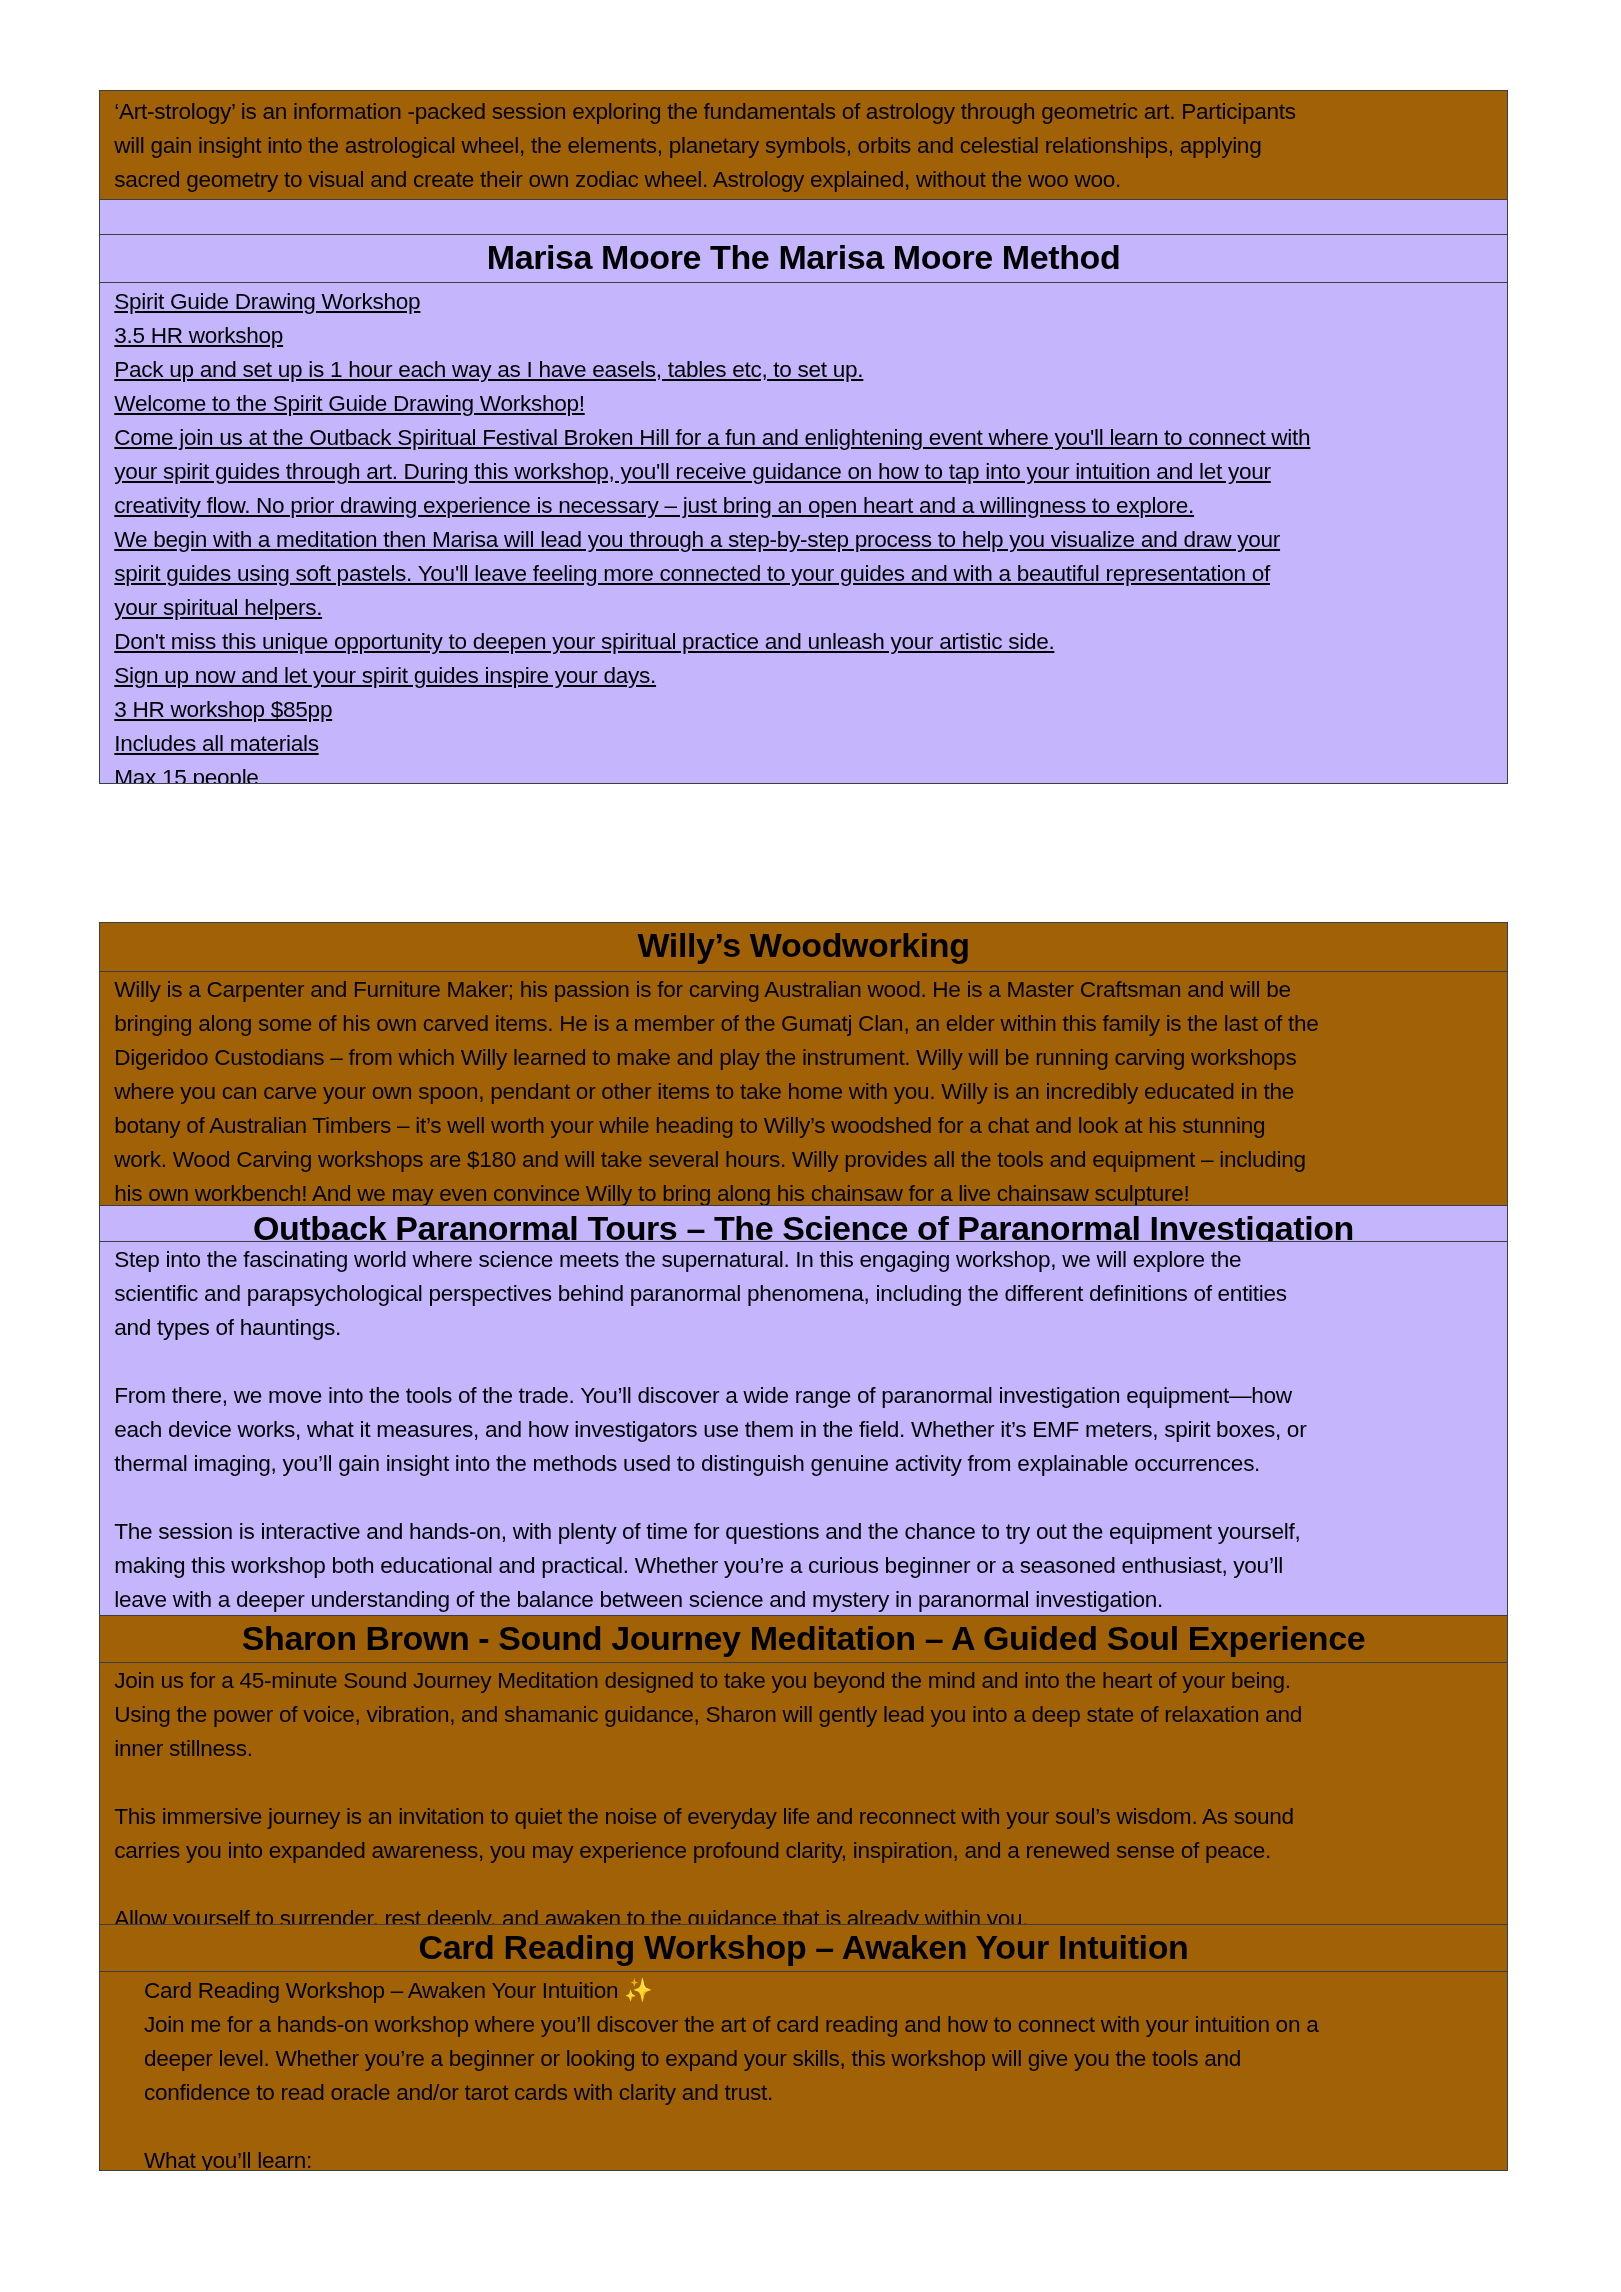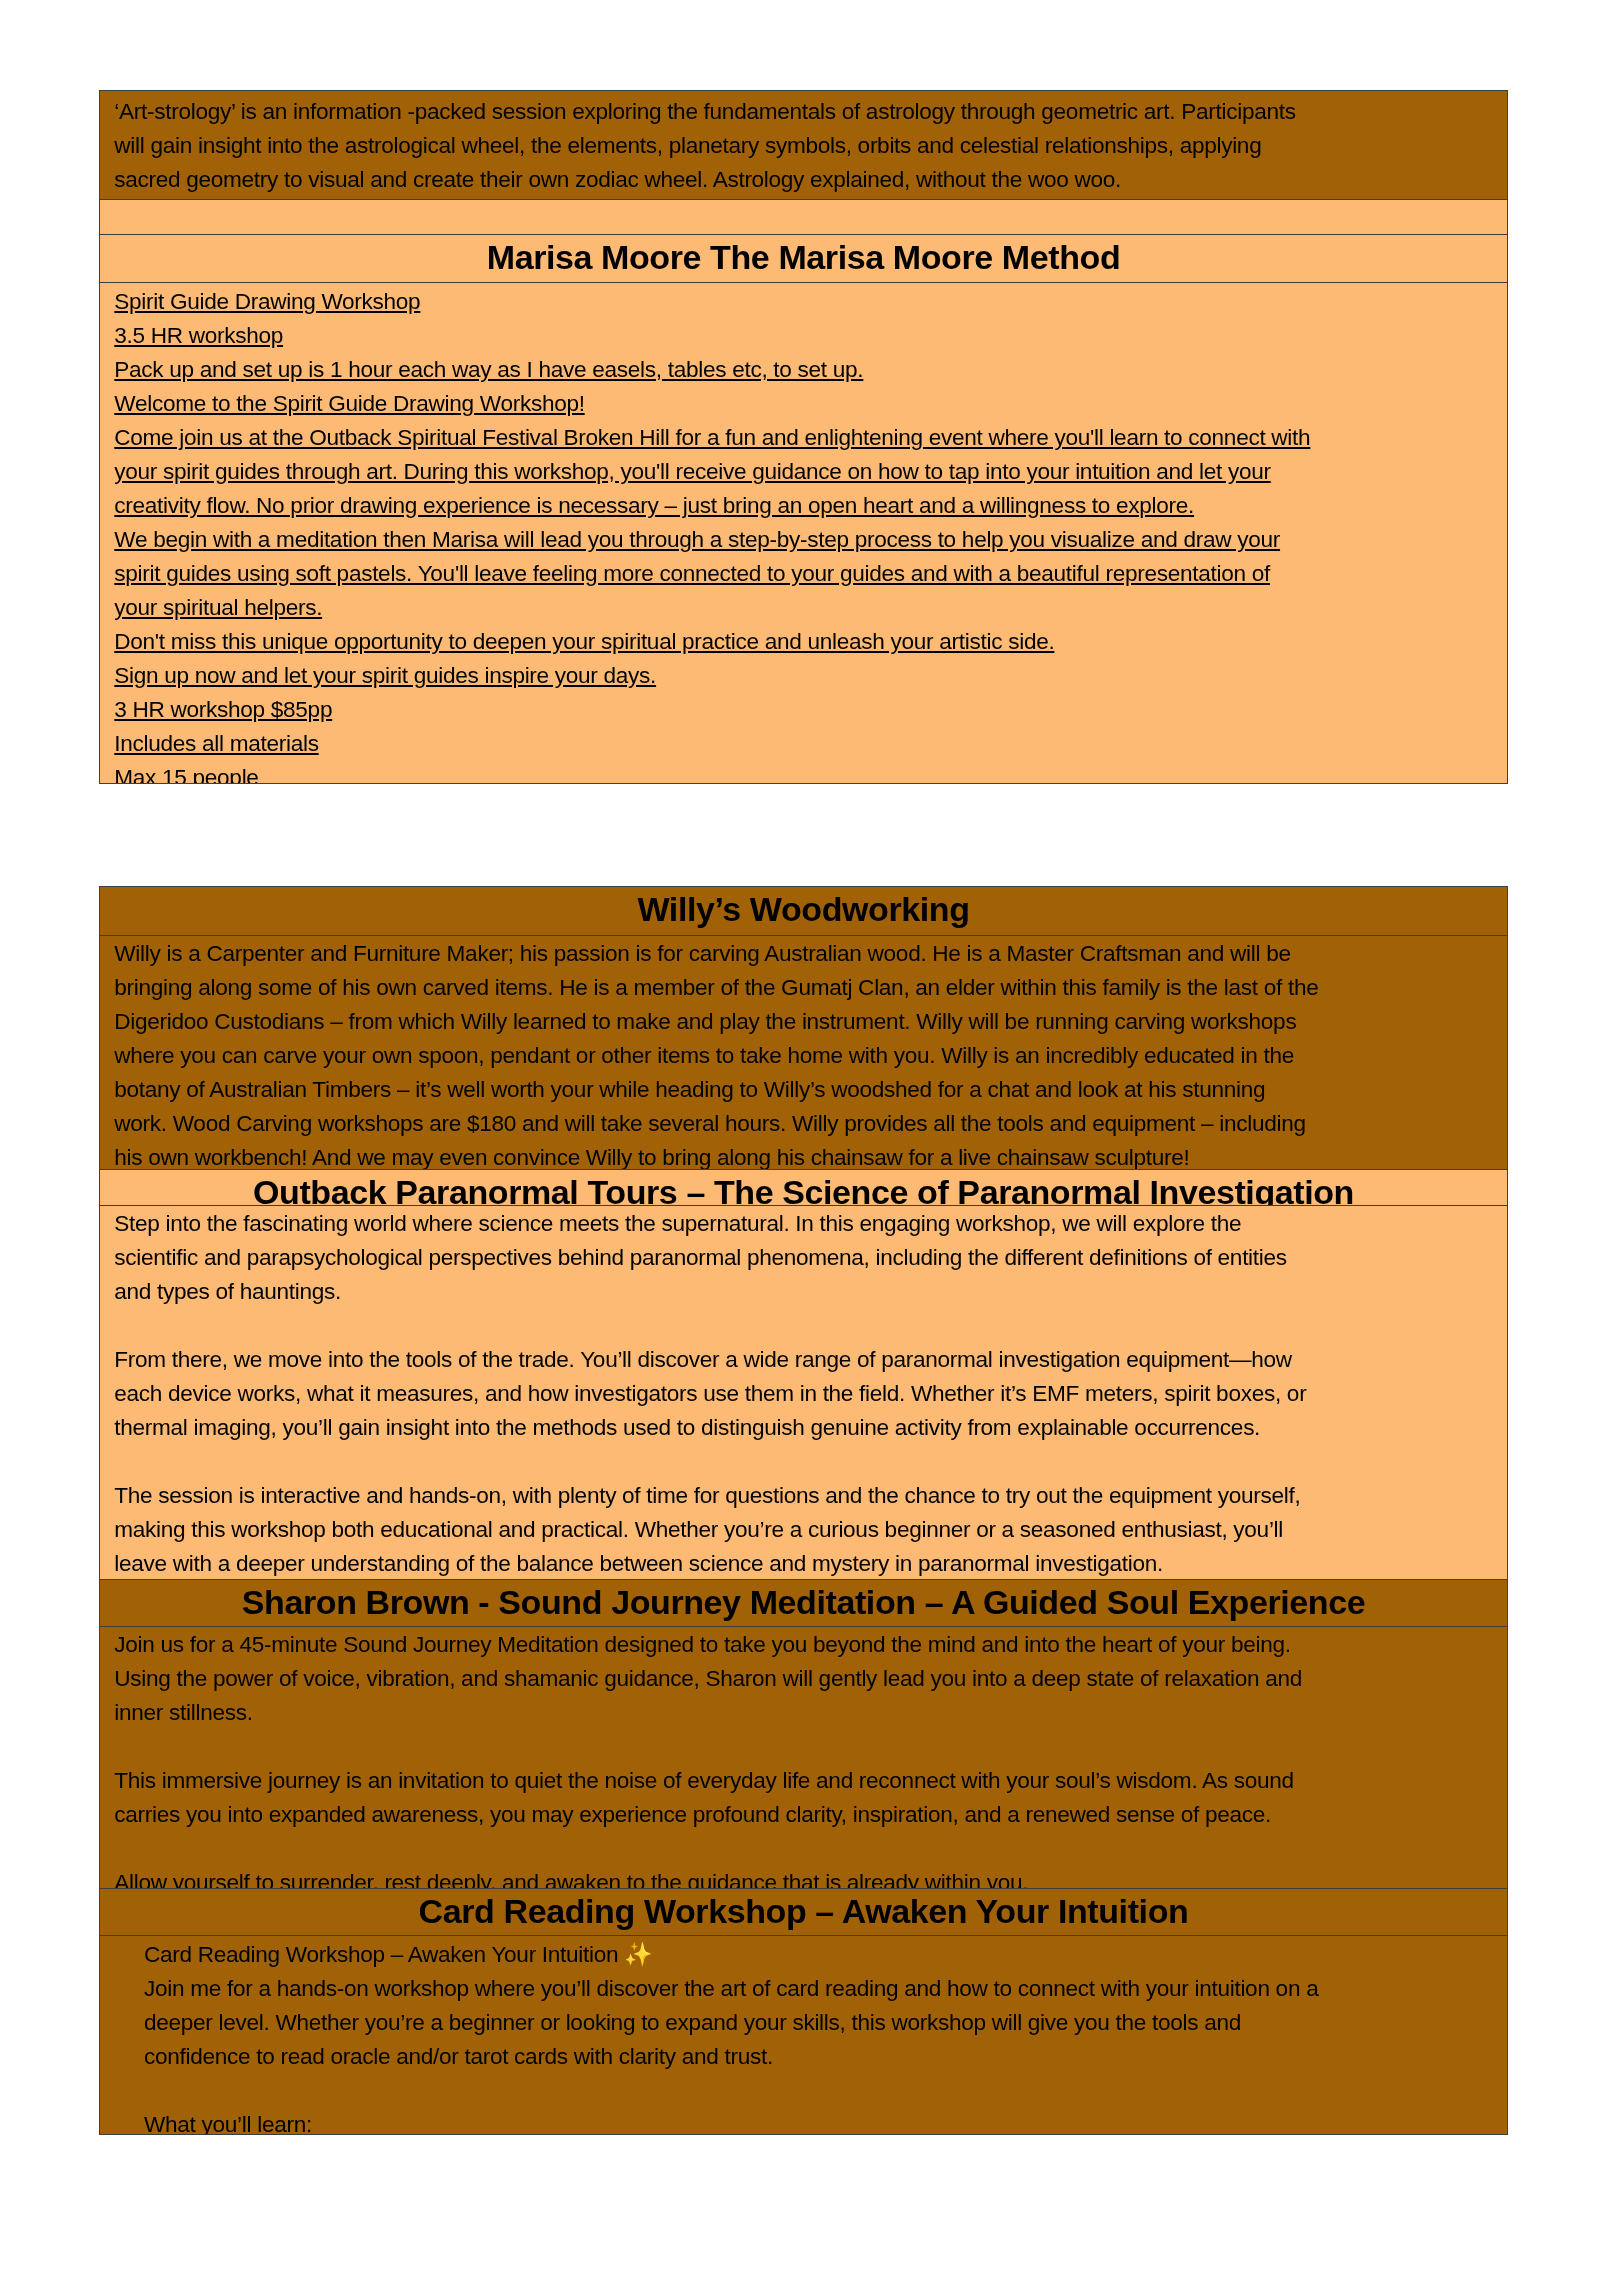--- a/index.html
+++ b/index.html
@@ -22,21 +22,21 @@
       border: 1.8px solid #3a3f44;
       box-sizing: border-box;
     }
     .row {
       box-sizing: border-box;
       border-bottom: 1.8px solid #3a3f44;
       overflow: hidden;
     }
     .row:last-child { border-bottom: none; }
     .blue { background: #a16207; }
-    .peach { background: #fdba74; }
+    .peach { background: #c4b5fd; }
     .heading {
       text-align: center;
       font-weight: bold;
       font-size: 34px;
       line-height: 45px;
       letter-spacing: -0.4px;
       white-space: nowrap;
     }
     .body-text {
       padding: 0 14.3px;
@@ -71,21 +71,21 @@
     <span class="line">spirit guides using soft pastels.  You'll leave feeling more connected to your guides and with a beautiful representation of</span>
     <span class="line">your spiritual helpers.</span>
     <span class="line">Don't miss this unique opportunity to deepen your spiritual practice and unleash your artistic side.</span>
     <span class="line">Sign up now and let your spirit guides inspire your days.</span>
     <span class="line">3 HR workshop $85pp</span>
     <span class="line">Includes all materials</span>
     <span class="line">Max 15 people</span>
   </div>
 </div>
 
-<div class="table" style="top:886px;">
+<div class="table" style="top:922px;">
   <div class="row blue heading" style="height:49px;">Willy’s Woodworking</div>
   <div class="row blue body-text" style="height:234px; padding-top:0.9px;">
     <span class="line">Willy is a Carpenter and Furniture Maker; his passion is for carving Australian wood. He is a Master Craftsman and will be</span>
     <span class="line">bringing along some of his own carved items. He is a member of the Gumatj Clan, an elder within this family is the last of the</span>
     <span class="line">Digeridoo Custodians – from which Willy learned to make and play the instrument. Willy will be running carving workshops</span>
     <span class="line">where you can carve your own spoon, pendant or other items to take home with you. Willy is an incredibly educated in the</span>
     <span class="line">botany of Australian Timbers – it’s well worth your while heading to Willy’s woodshed for a chat and look at his stunning</span>
     <span class="line">work. Wood Carving workshops are $180 and will take several hours. Willy provides all the tools and equipment – including</span>
     <span class="line">his own workbench! And we may even convince Willy to bring along his chainsaw for a live chainsaw sculpture!</span>
   </div>

